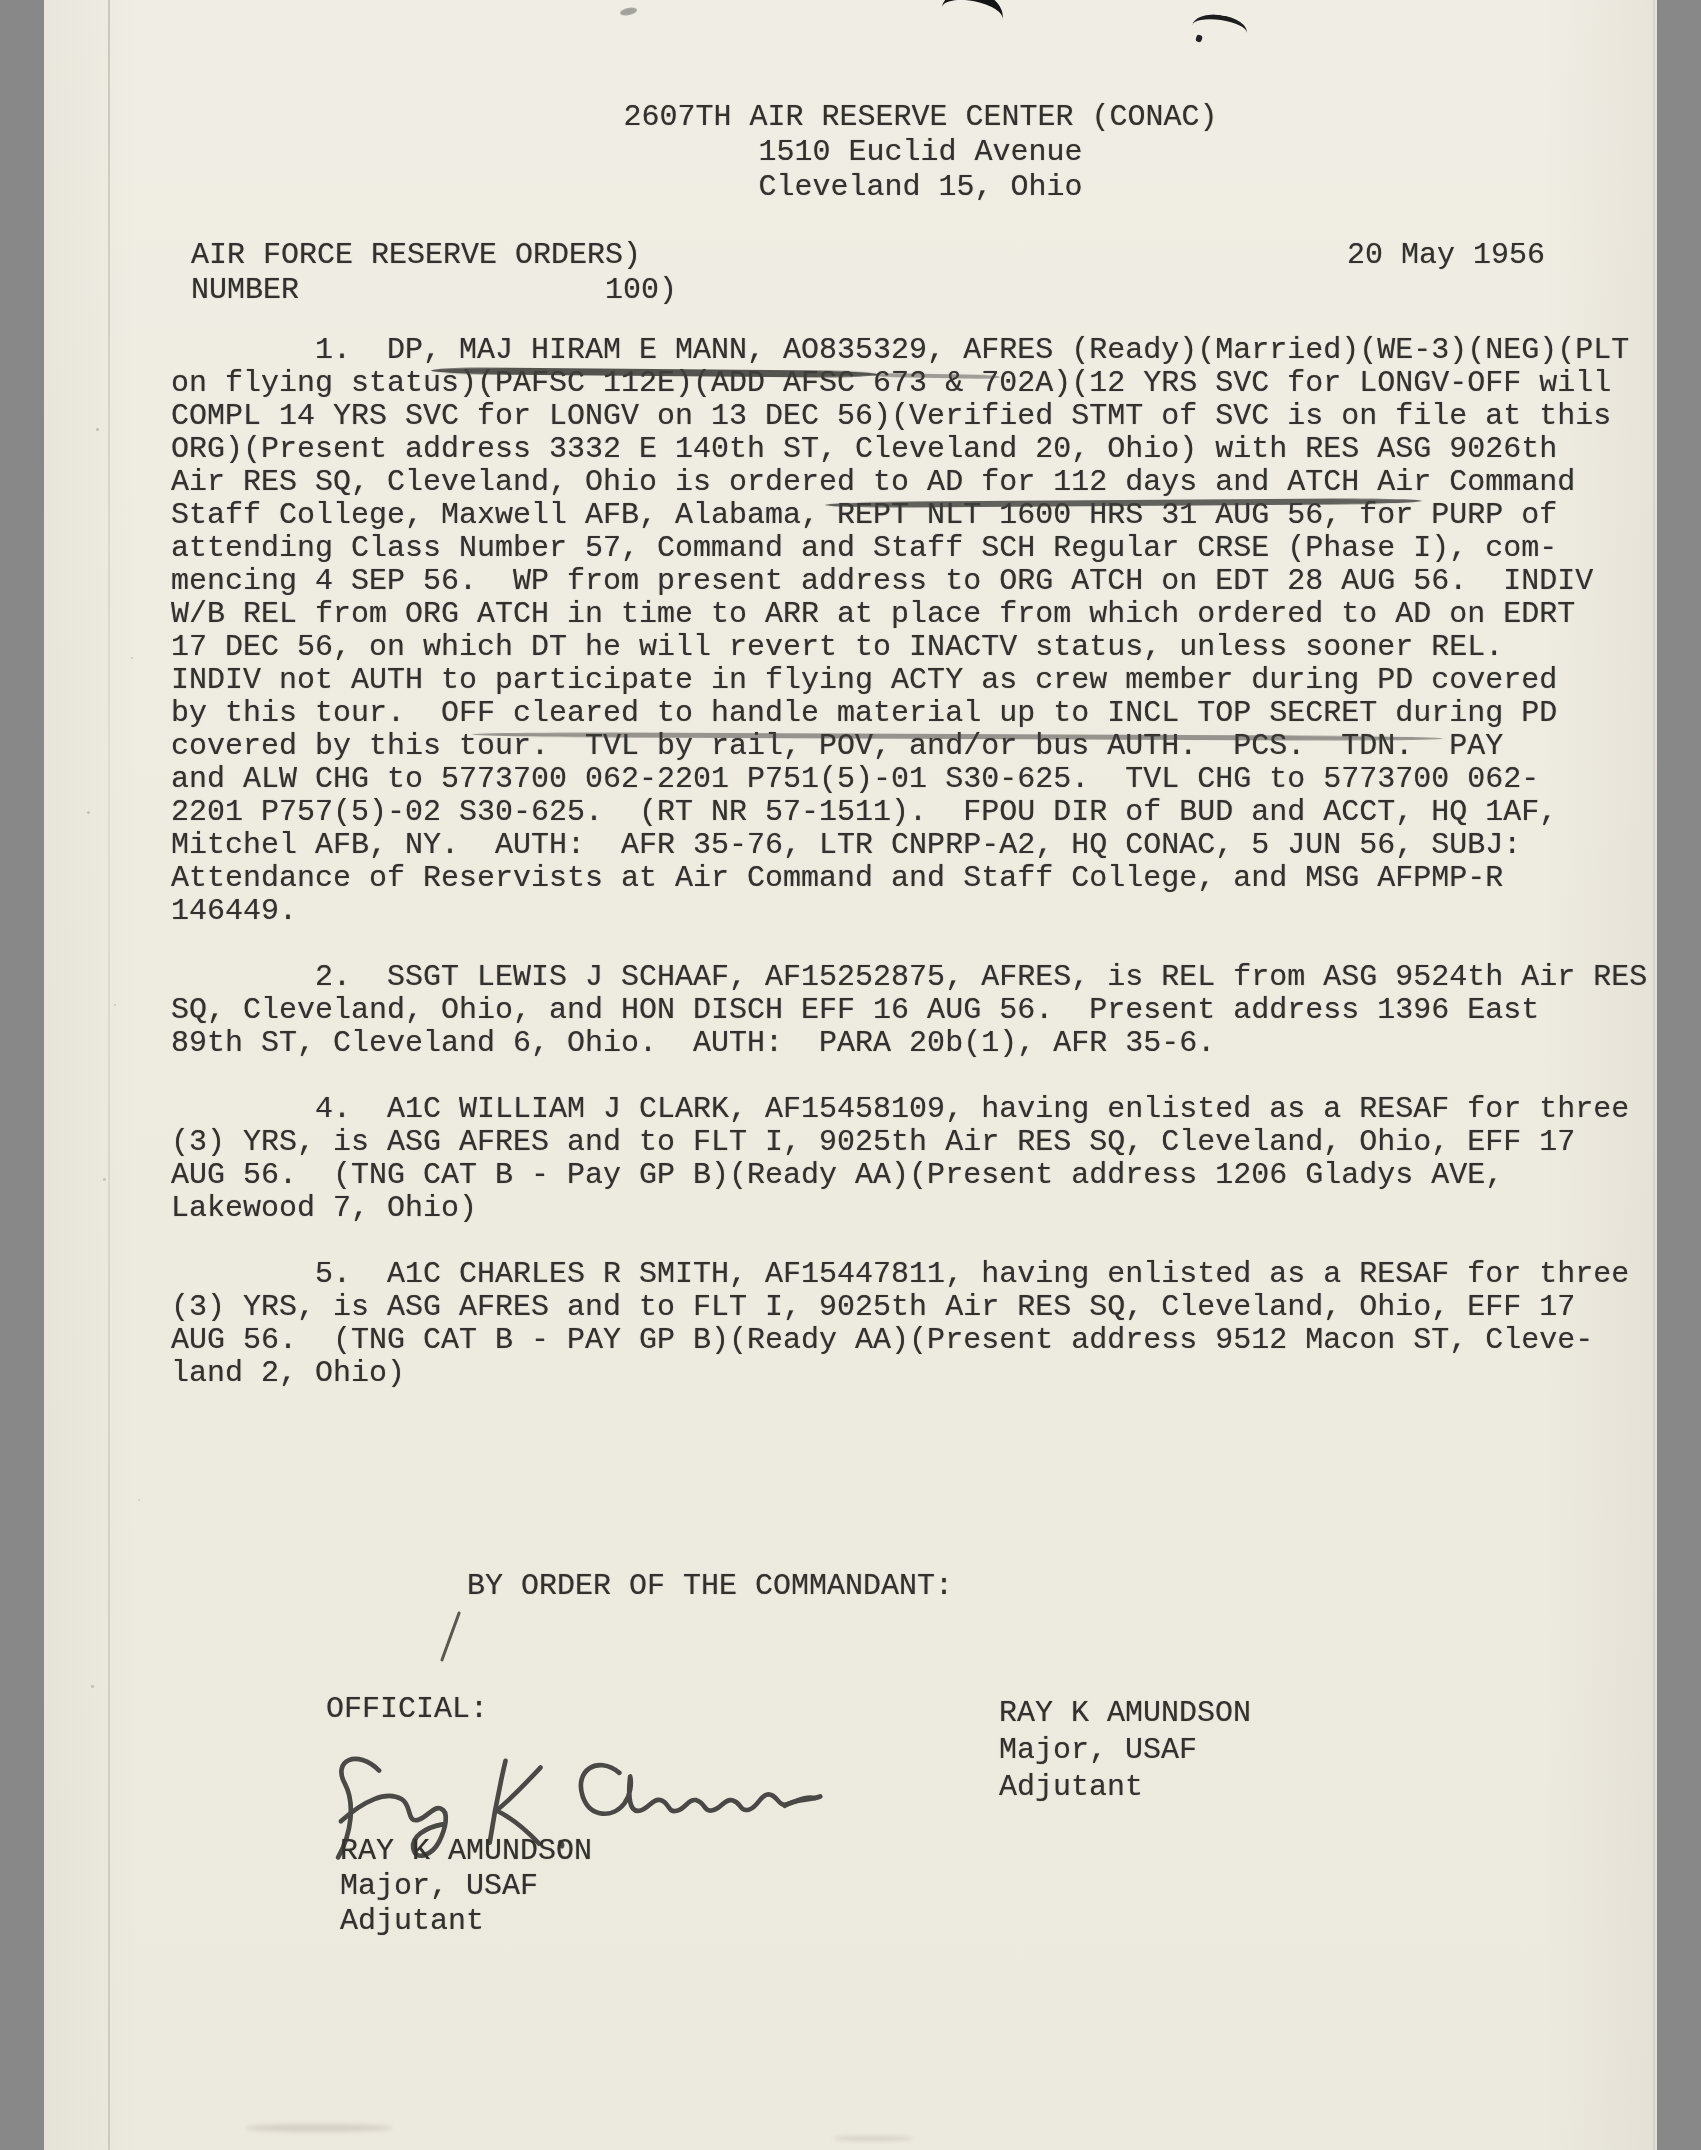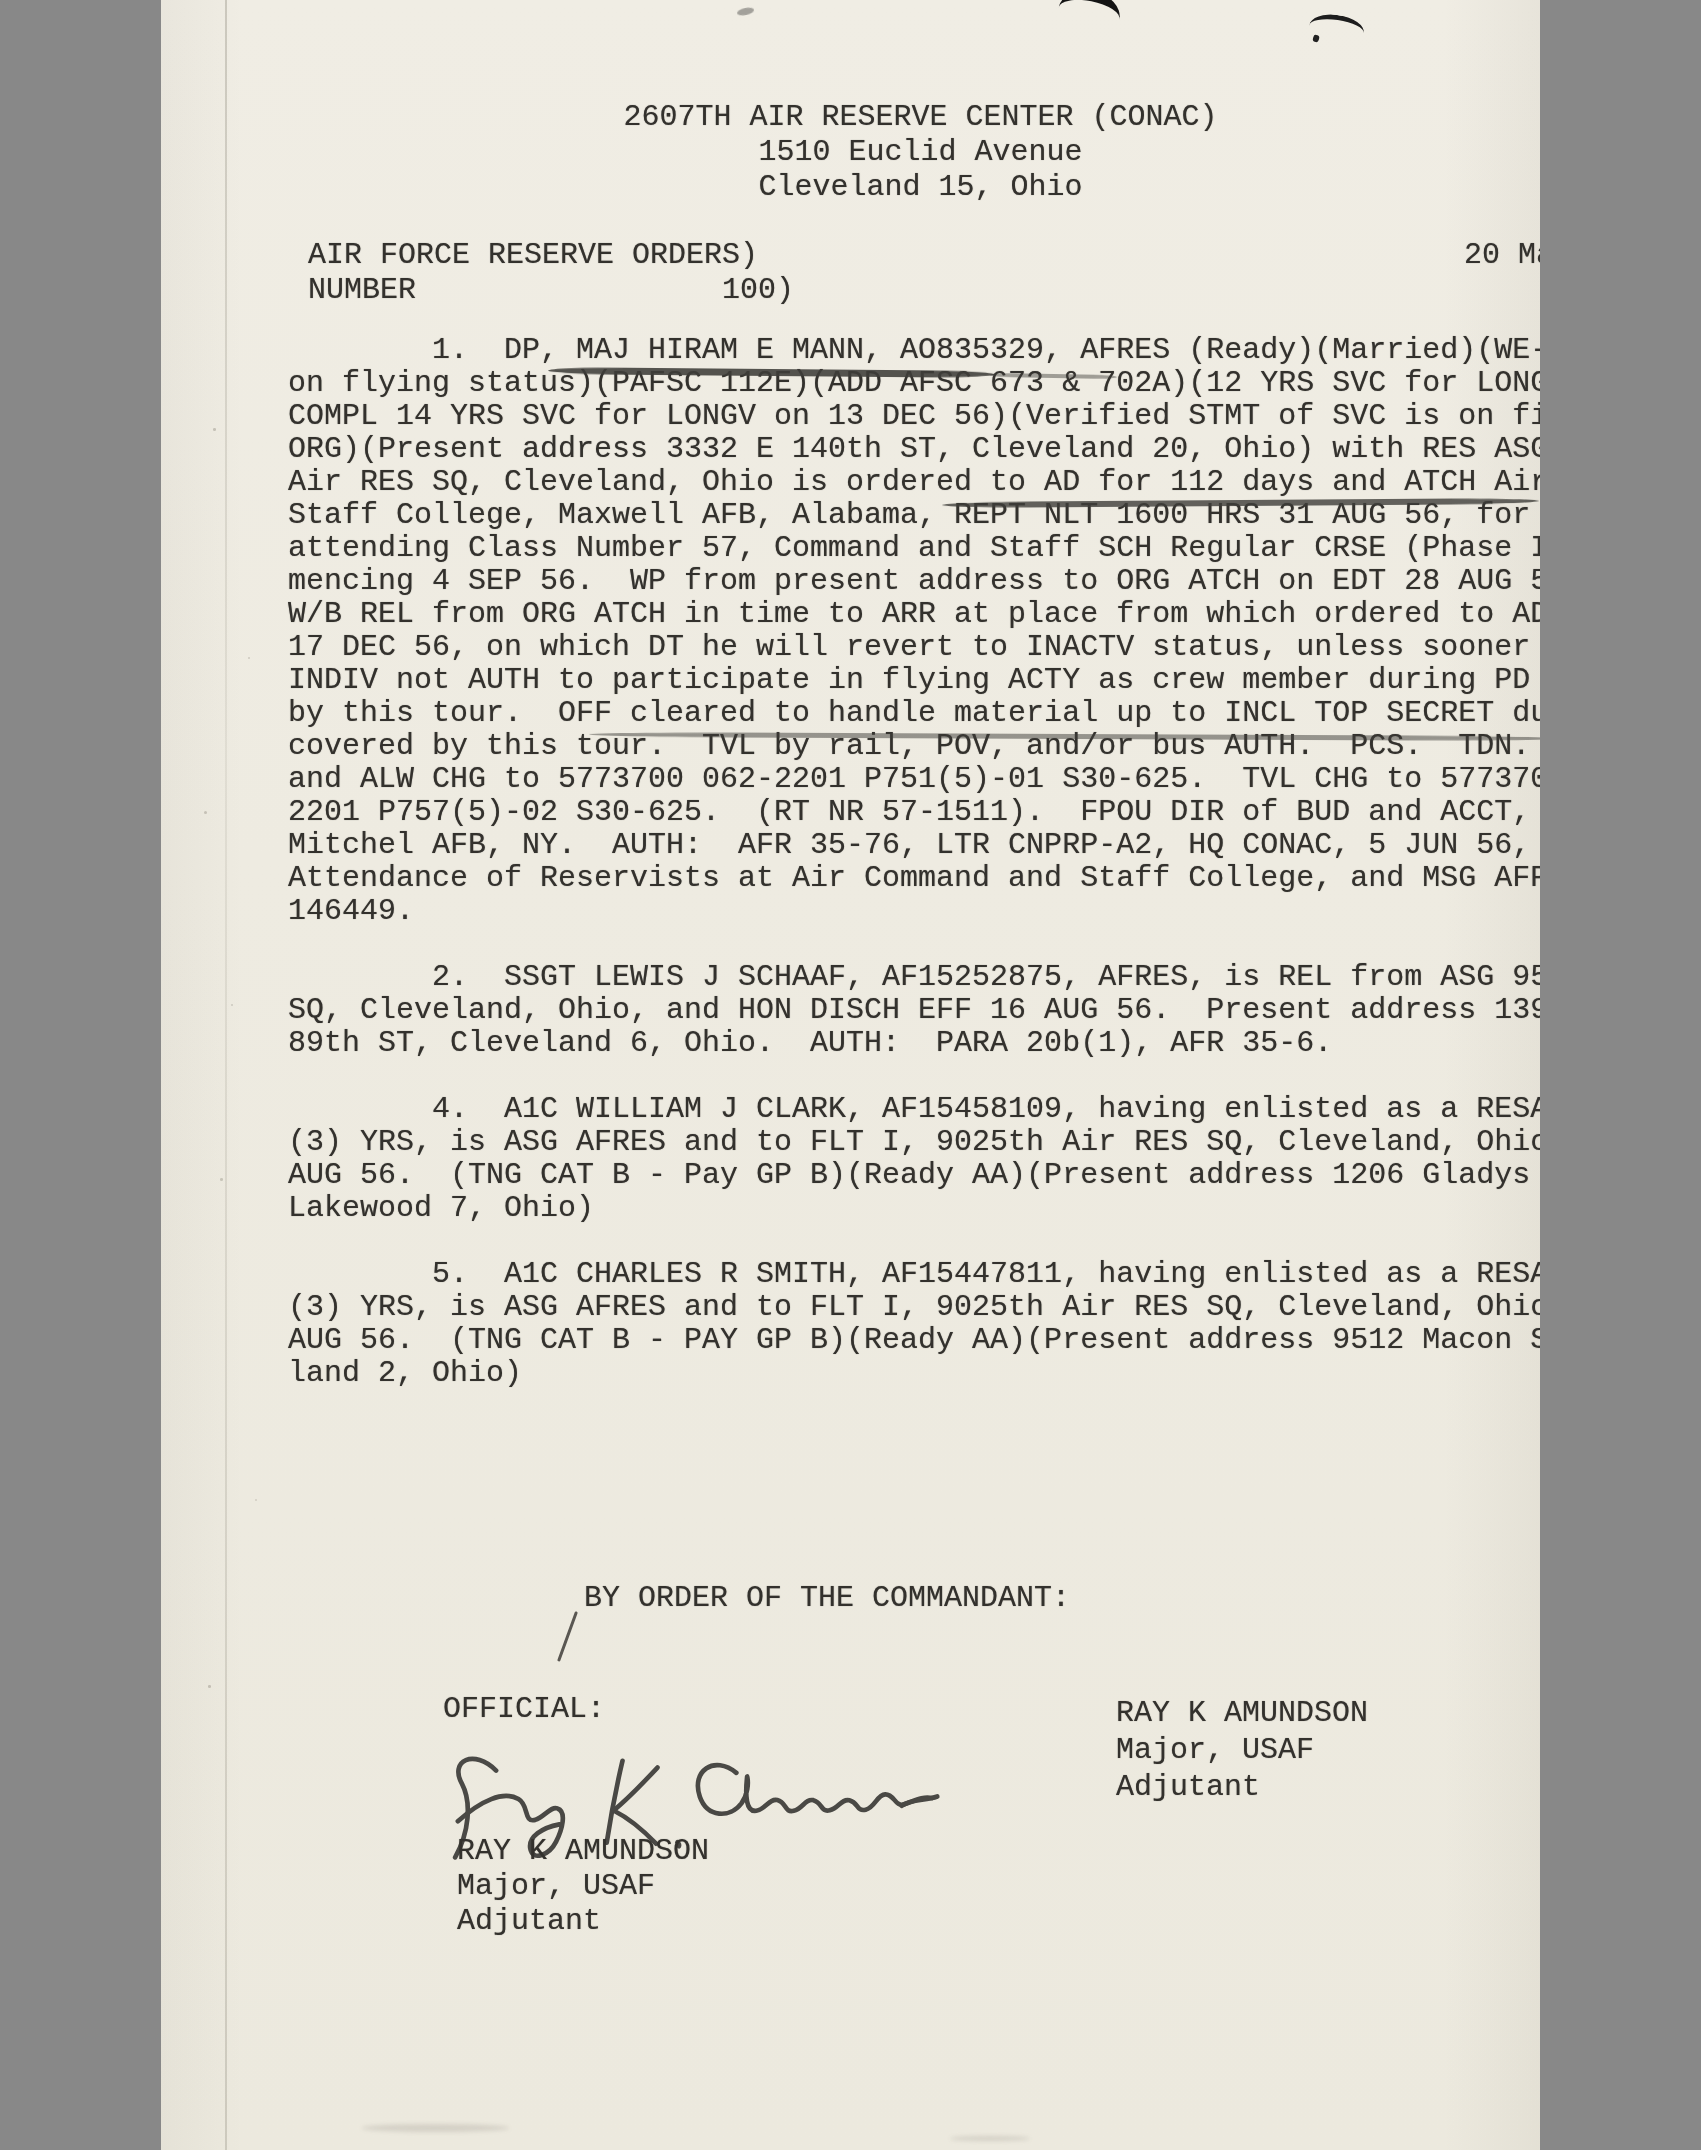--- a/index.html
+++ b/index.html
@@ -1,18 +1,18 @@
 <!DOCTYPE html>
 <html style="font-size:10.7px"><head>
 <meta charset="utf-8">
 <style>
   html,body{margin:0;padding:0;background:#888;}
   .page{
     position:relative;
-    width:1379px;height:2151px;
+    width:1613px;height:2151px;
     margin:0 auto;
     background:
       linear-gradient(90deg, rgba(60,55,40,0.04), rgba(0,0,0,0) 6%, rgba(0,0,0,0) 93%, rgba(90,80,60,0.06)),
       linear-gradient(180deg,#f0ede4 0%, #eeebe1 40%, #ece9de 100%);
     overflow:hidden;
     font-family:"Liberation Mono","DejaVu Sans Mono",monospace;
     color:#33312d;
   }
   .typed{
     font-size:30px;
@@ -25,21 +25,21 @@
     position:absolute;left:0;right:0;top:100px;
     text-align:center;
     transform:translateX(70px);
     white-space:pre-line;
     line-height:35px;
   }
   .orders{position:absolute;left:127px;top:238px;line-height:35px;margin-left:20px;}
   .date{position:absolute;left:1303px;top:239px;}
   .body{position:absolute;left:127px;top:334px;width:1511px;}
   .para{margin:0 0 33px 0;}
-  .closing{position:absolute;left:423px;top:1570px;margin-top:12px;}
+  .closing{position:absolute;left:423px;top:1570px;}
   .official{position:absolute;left:267px;top:1693px;margin-left:15px;}
   .signer{position:absolute;left:955px;top:1695px;white-space:pre-line;line-height:37px;}
   .sig-typed{position:absolute;left:296px;top:1834px;white-space:pre-line;line-height:35px;}
   .sig-svg{position:absolute;left:262px;top:1732px;transform:rotate(-2deg);}
 
   
   .pen-stroke{position:absolute;background:#3f3e3a;border-radius:45%/120%;}
   .u1{left:387px;top:369px;width:447px;height:7.4px;transform:rotate(0.5deg);opacity:.88;filter:blur(0.4px);}
   .u1t{left:829px;top:374px;width:127px;height:4px;transform:rotate(1deg);opacity:.45;filter:blur(0.7px);}
   .u2{left:781px;top:500px;width:597px;height:6px;transform:rotate(-0.4deg);opacity:.8;filter:blur(0.5px);}

